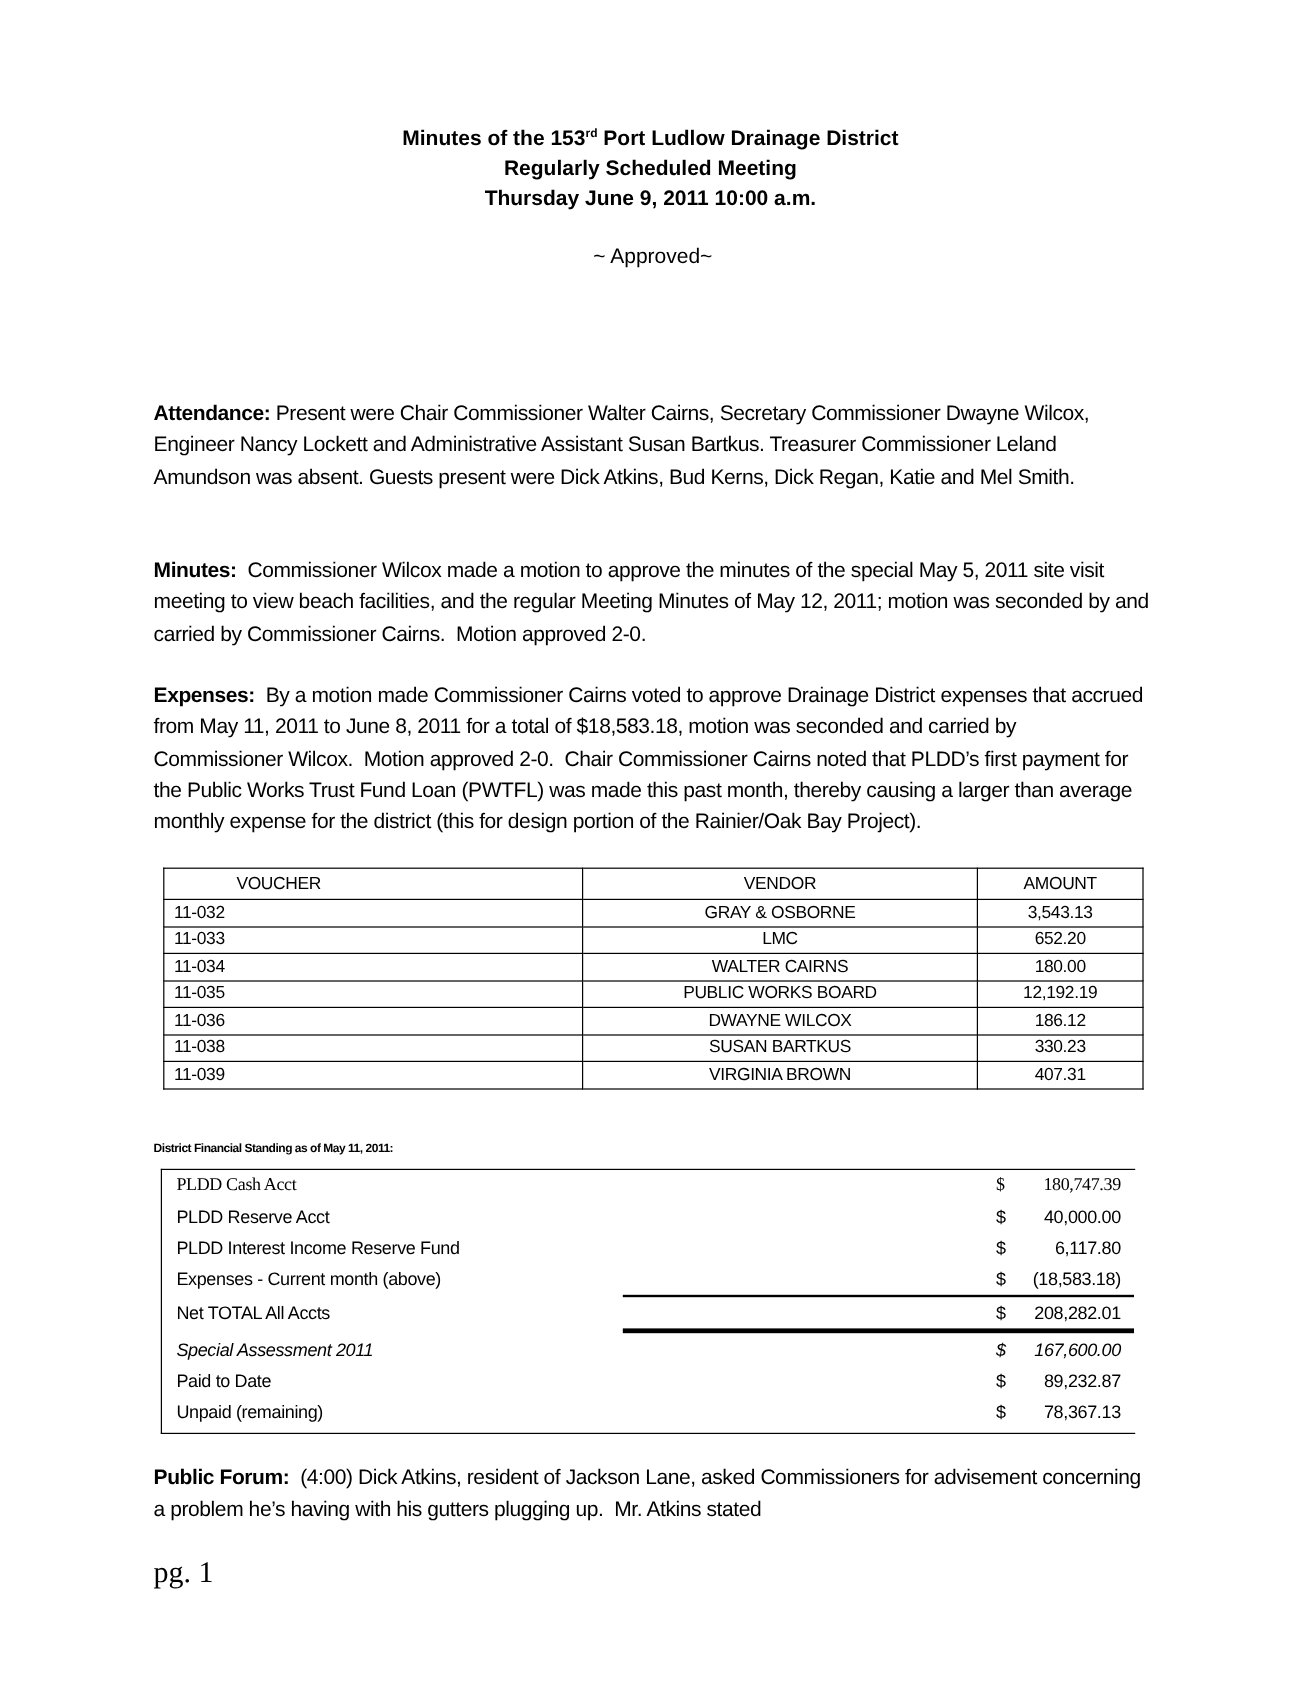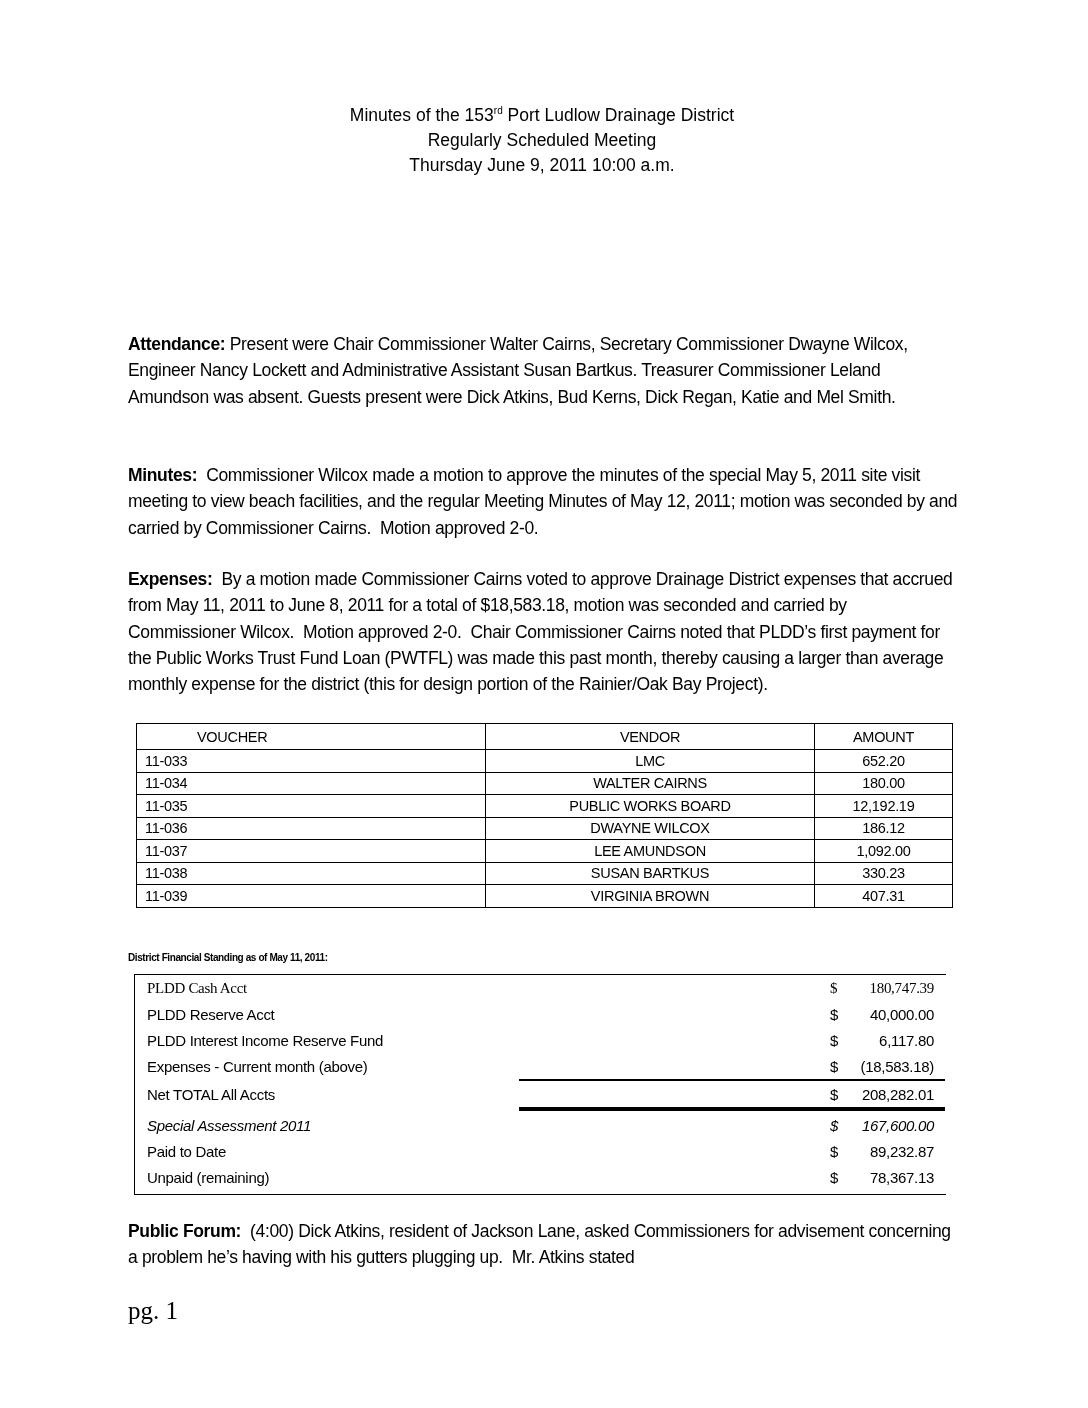--- a/index.html
+++ b/index.html
@@ -1,18 +1,18 @@
 <!DOCTYPE html>
 <html><head>
 <meta charset="utf-8">
 <style>
   html, body { margin: 0; padding: 0; background: #ffffff; }
   body { width: 1088px; height: 1408px; position: relative; overflow: hidden; color: #000; font-family: "Liberation Sans", sans-serif; }
   .page { position: absolute; left: 0; top: 0; width: 1088px; height: 1408px; }
-  .title-block { position: absolute; left: 0; width: 1084px; top: 103px; text-align: center; font-weight: normal; font-size: 17.5px; line-height: 25px; }
+  .title-block { position: absolute; left: 0; width: 1084px; top: 103px; text-align: center; font-weight: bold; font-size: 17.5px; line-height: 25px; }
   .title-block sup { font-size: 10px; vertical-align: 7px; line-height: 0; }
   .approved { position: absolute; left: 0; width: 1088px; top: 203px; text-align: center; font-size: 17.5px; }
   .para { position: absolute; left: 128px; width: 830px; font-size: 17.5px; line-height: 26.3px; letter-spacing: -0.35px; }
   .para b { font-weight: bold; }
   .para sup { font-size: 10px; vertical-align: 7px; line-height: 0; }
   
   .vtable { position: absolute; left: 136px; top: 723px; width: 817px; border-collapse: collapse; font-size: 14.5px; letter-spacing: -0.3px; }
   .vtable td, .vtable th { border: 1.6px solid #000; padding: 0 8px; height: 21.5px; font-weight: normal; }
   .vtable th { height: 25px; }
   .vtable .c1 { width: 280px; text-align: left; }
@@ -34,20 +34,21 @@
 <body>
 
 <div class="page">
 
   <div class="title-block">
     <div><span>Minutes of the 153</span><sup>rd</sup><span> Port Ludlow Drainage District</span></div>
     <div>Regularly Scheduled Meeting</div>
     <div>Thursday June 9, 2011 10:00 a.m.</div>
   </div>
 
+  <div class="approved">~ Approved~</div>
 
 
   <div class="para" style="top:331px;">
     <b>Attendance:</b><span> Present were Chair Commissioner Walter Cairns, Secretary Commissioner Dwayne Wilcox, Engineer Nancy Lockett and Administrative Assistant Susan Bartkus.  Treasurer Commissioner Leland Amundson was absent.  Guests present were Dick Atkins, Bud Kerns, Dick Regan, Katie and Mel Smith.</span>
   </div>
 
   <div class="para" style="top:462px;">
     <b>Minutes:</b><span style="white-space:pre-wrap;">  Commissioner Wilcox made a motion to approve the minutes of the special May 5, 2011 site visit meeting to view beach facilities, and the regular Meeting Minutes of May 12, 2011; motion was seconded by and carried by Commissioner Cairns.  Motion approved 2-0.</span>
   </div>
 
@@ -58,43 +59,43 @@
   <table class="vtable">
     <thead>
       <tr>
         <th class="c1">VOUCHER</th>
         <th class="c2">VENDOR</th>
         <th class="c3">AMOUNT</th>
       </tr>
     </thead>
     <tbody>
       <tr>
+          <td class="c1">11-032</td>
+          <td class="c2">GRAY &amp; OSBORNE</td>
+          <td class="c3">3,543.13</td>
+        </tr>
+      <tr>
           <td class="c1">11-033</td>
           <td class="c2">LMC</td>
           <td class="c3">652.20</td>
         </tr>
       <tr>
           <td class="c1">11-034</td>
           <td class="c2">WALTER CAIRNS</td>
           <td class="c3">180.00</td>
         </tr>
       <tr>
           <td class="c1">11-035</td>
           <td class="c2">PUBLIC WORKS BOARD</td>
           <td class="c3">12,192.19</td>
         </tr>
       <tr>
           <td class="c1">11-036</td>
           <td class="c2">DWAYNE WILCOX</td>
           <td class="c3">186.12</td>
-        </tr>
-      <tr>
-          <td class="c1">11-037</td>
-          <td class="c2">LEE AMUNDSON</td>
-          <td class="c3">1,092.00</td>
         </tr>
       <tr>
           <td class="c1">11-038</td>
           <td class="c2">SUSAN BARTKUS</td>
           <td class="c3">330.23</td>
         </tr>
       <tr>
           <td class="c1">11-039</td>
           <td class="c2">VIRGINIA BROWN</td>
           <td class="c3">407.31</td>

